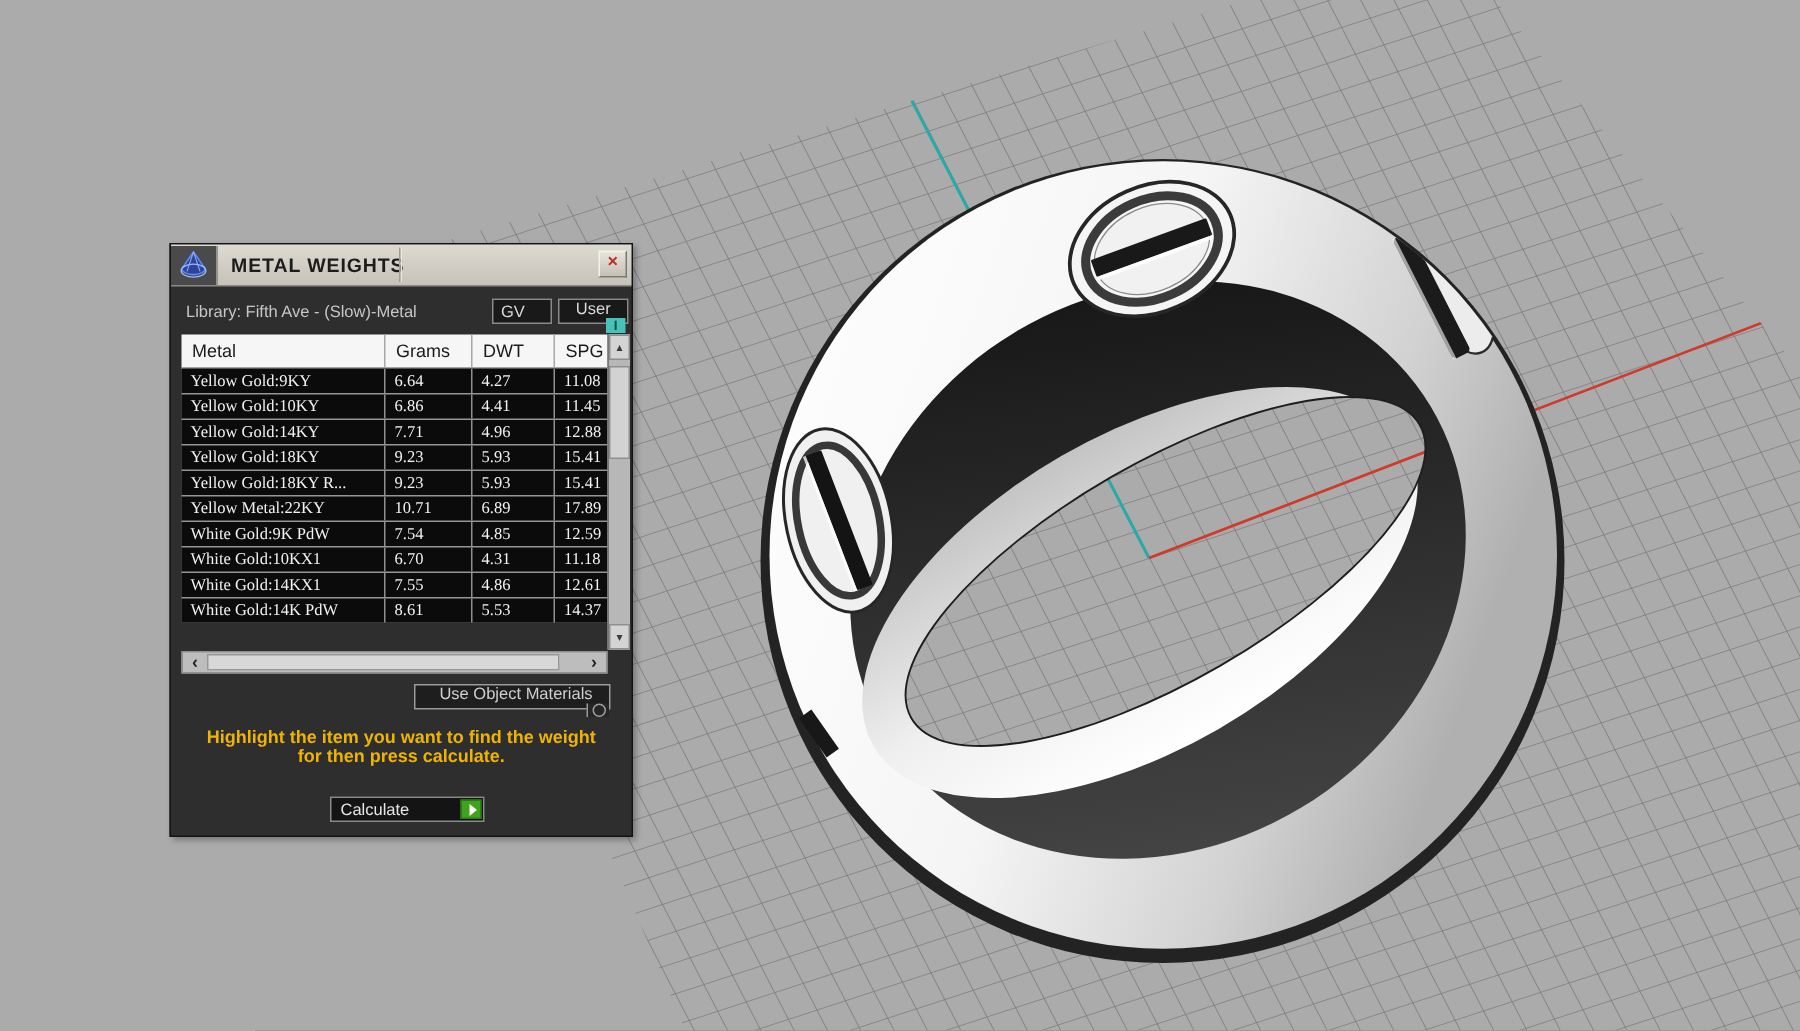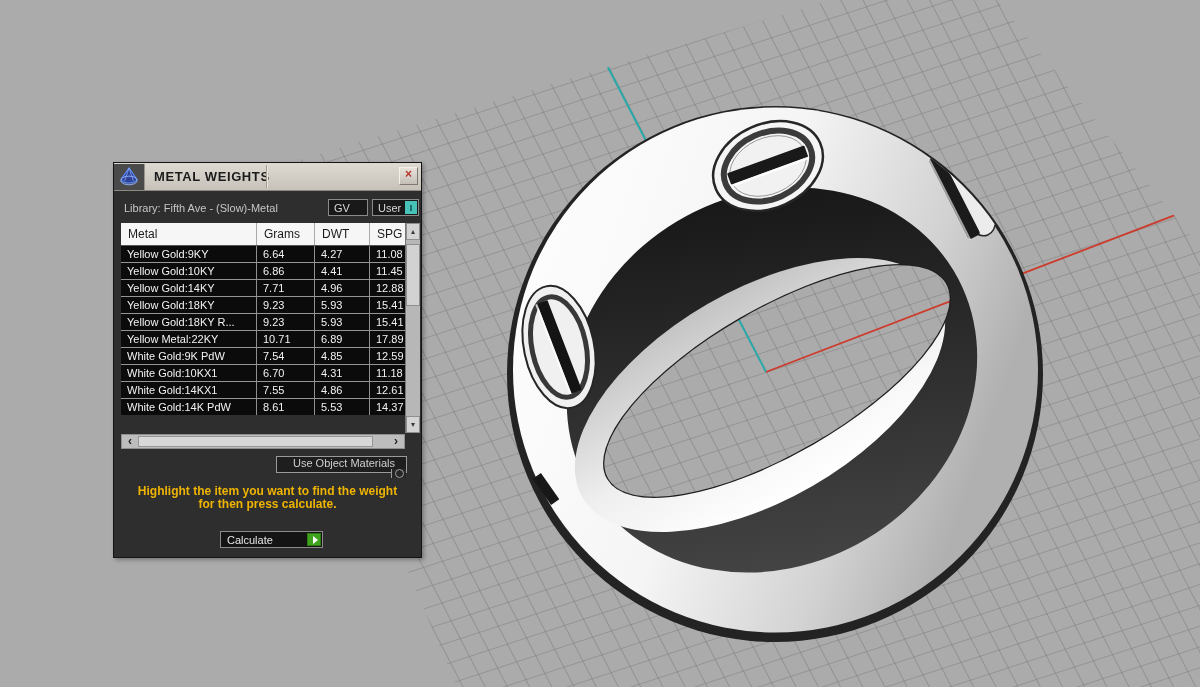--- a/index.html
+++ b/index.html
@@ -23,34 +23,34 @@
          background:linear-gradient(#e8e4dc,#c4c0b8);border:1px solid;
          border-color:#f4f1ea #7d7971 #7d7971 #f4f1ea;color:var(--close-red,#b8352a);
          font-weight:bold;font-size:12px;line-height:13px;text-align:center;cursor:default;}
 
   .library-label{position:absolute;left:10px;top:39px;font-size:11px;color:#c6c6c6;}
   .toggle{position:absolute;top:36px;height:17px;background:#191919;border:1px solid #8a8a8a;
          display:flex;align-items:center;font-size:11px;color:#d8d8d8;padding:0 1px 0 5px;
          box-sizing:border-box;}
   .toggle .tlabel{margin-right:4px;}
   #gv-toggle{left:214px;width:40px;gap:22px;}
-  #user-toggle{left:258px;width:47px;}
+  #user-toggle{left:258px;width:47px;flex-direction:column;}
   .tealbox{margin-left:auto;width:13px;height:13px;background:var(--accent-teal,#46c2b8);
          color:#0b4540;font-weight:bold;font-size:9px;display:flex;align-items:center;
          justify-content:center;}
 
   
   .mtable{position:absolute;left:7px;top:60px;width:299px;}
   .thead{display:flex;height:23px;width:284px;background:var(--header-bg,#f6f6f6);
          border-bottom:1px solid #555;color:#1a1a1a;font-size:12px;box-sizing:border-box;}
   .hcell{display:flex;align-items:center;padding-left:7px;border-right:1px solid #a8a8a8;
          box-sizing:border-box;overflow:hidden;}
   .trows{width:284px;background:#969696;}
   .trow{display:flex;height:16px;background:var(--row-bg,#0b0b0b);margin-bottom:1px;
-         color:var(--row-text,#f2f2f2);font-size:11px;}
+         color:var(--row-text,#f2f2f2);font-size:11px;font-family:Liberation Serif, serif;}
   .tcell{line-height:16px;padding-left:6px;border-right:1px solid #8f8f8f;overflow:hidden;
          white-space:nowrap;box-sizing:border-box;}
   .c0{width:136px;} .c1{width:58px;} .c2{width:55px;} .c3{width:35px;border-right:none;}
 
   .vscroll{position:absolute;left:284px;top:0;width:15px;height:210px;background:#b7b7b7;
          border-left:1px solid #777;box-sizing:border-box;}
   .varrow{width:100%;height:17px;background:#d4d4d4;border:1px solid #8f8f8f;box-sizing:border-box;
          text-align:center;font-size:8px;color:#3a3a3a;line-height:15px;}
   .varrow.down{position:absolute;bottom:0;}
   .vthumb{position:absolute;left:0;top:21px;width:100%;height:62px;background:#d2d2d2;

